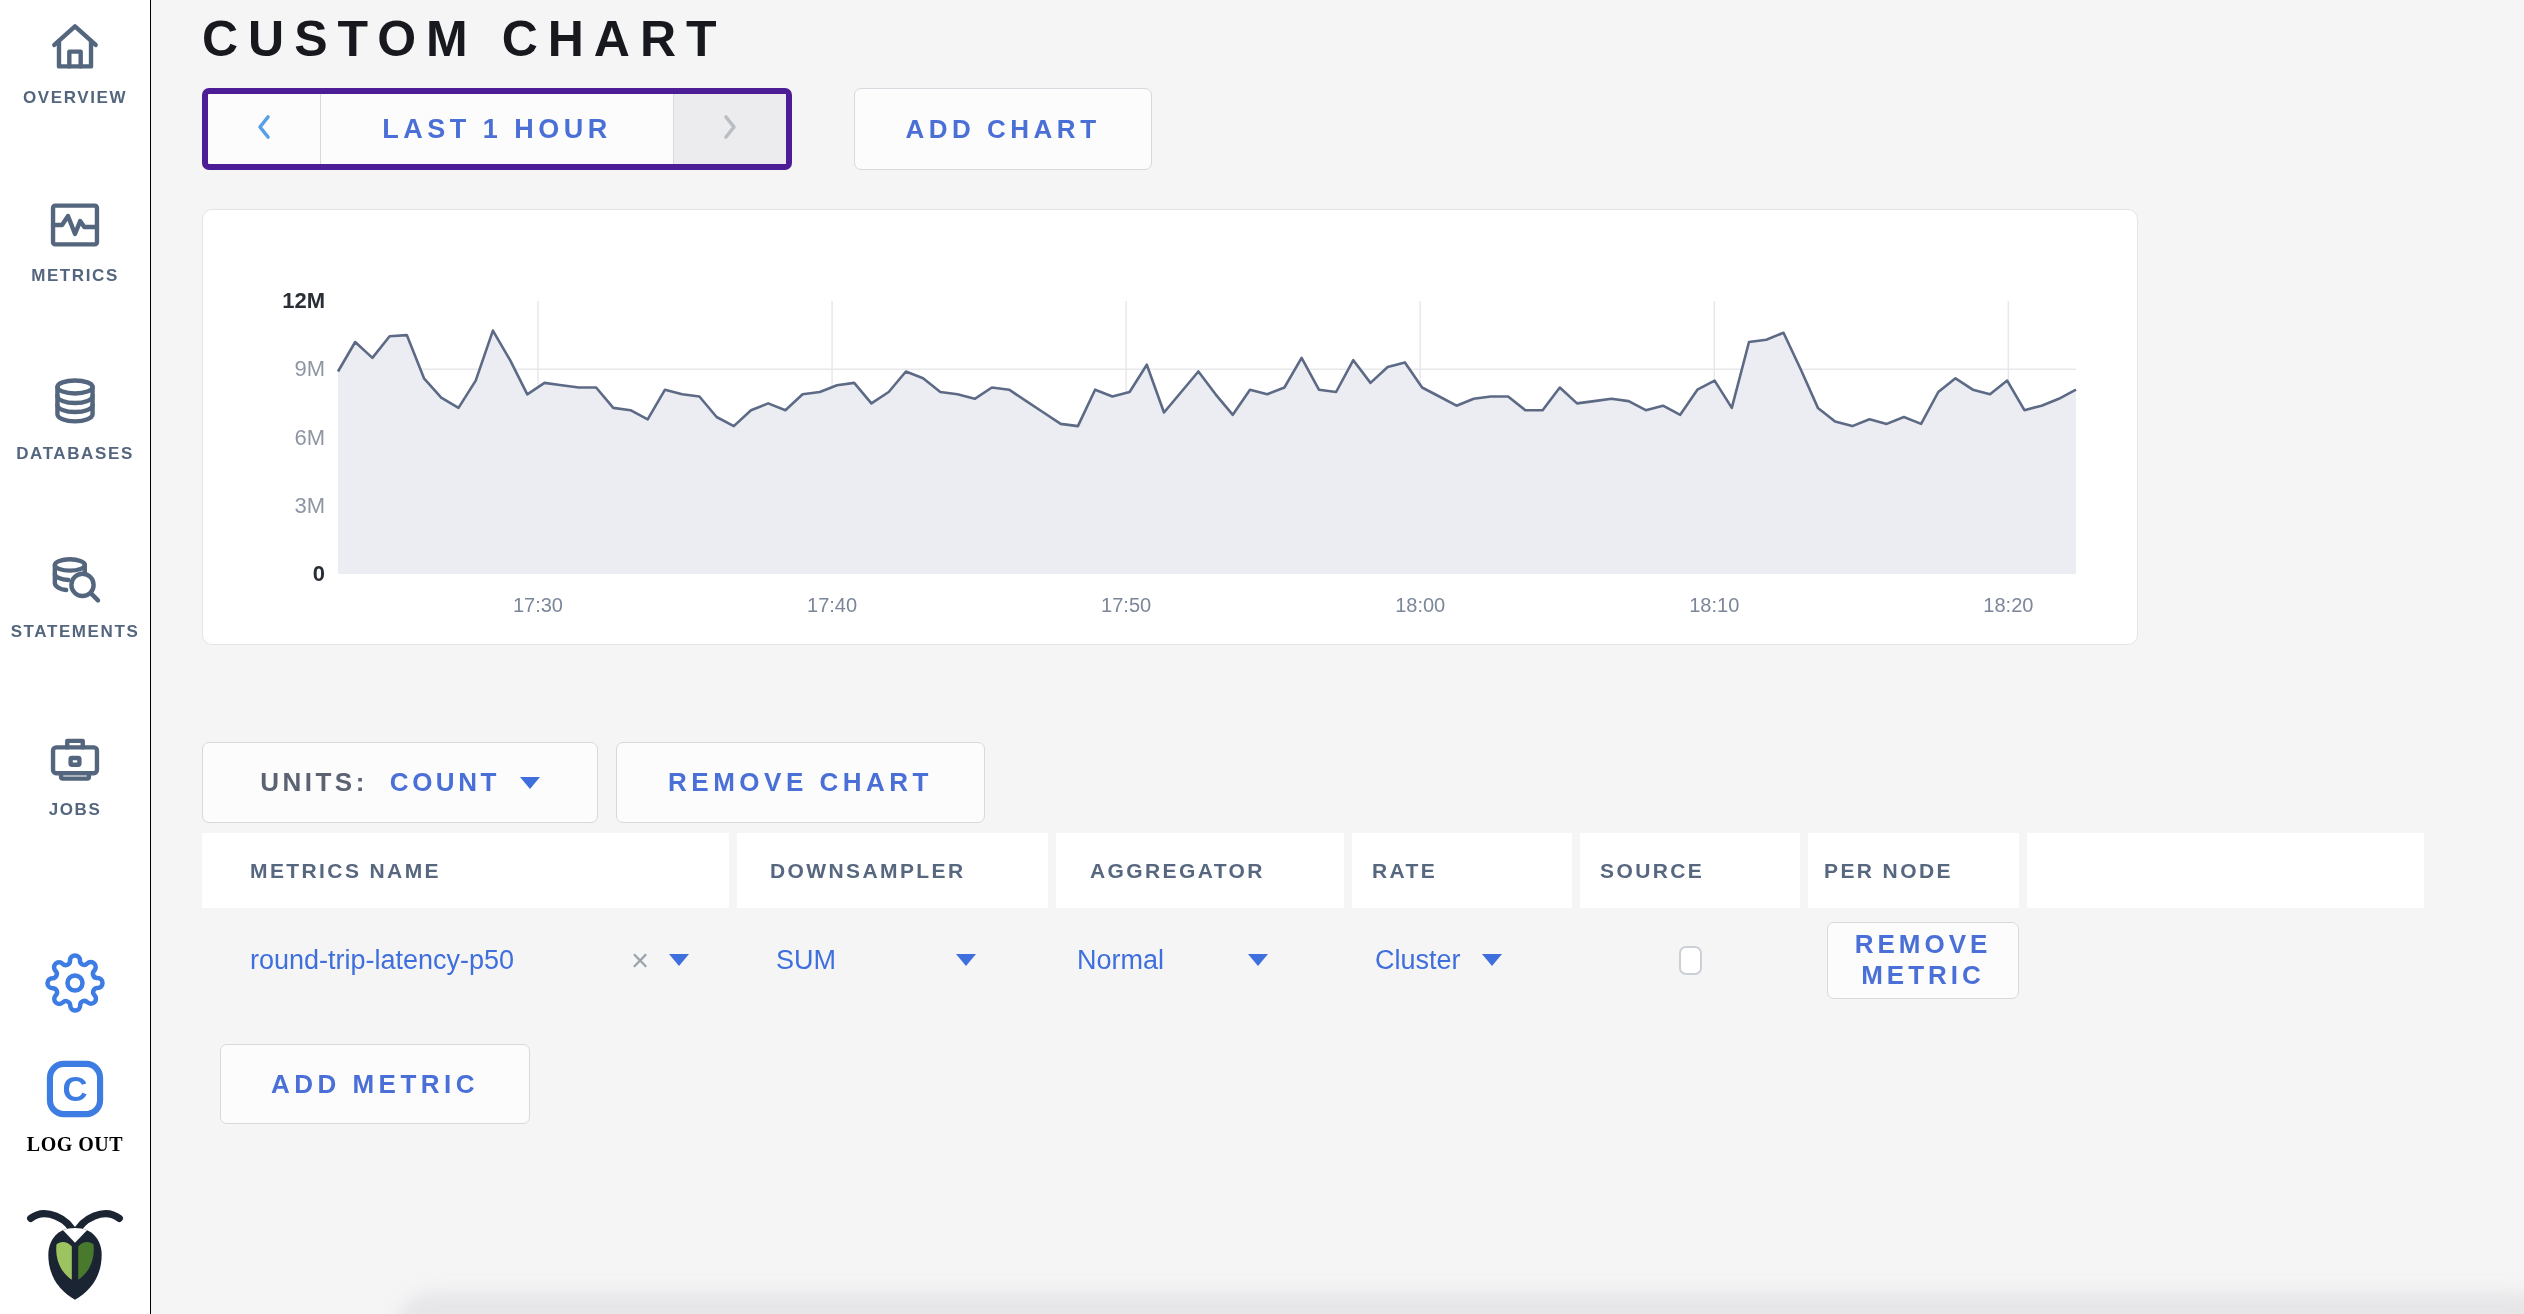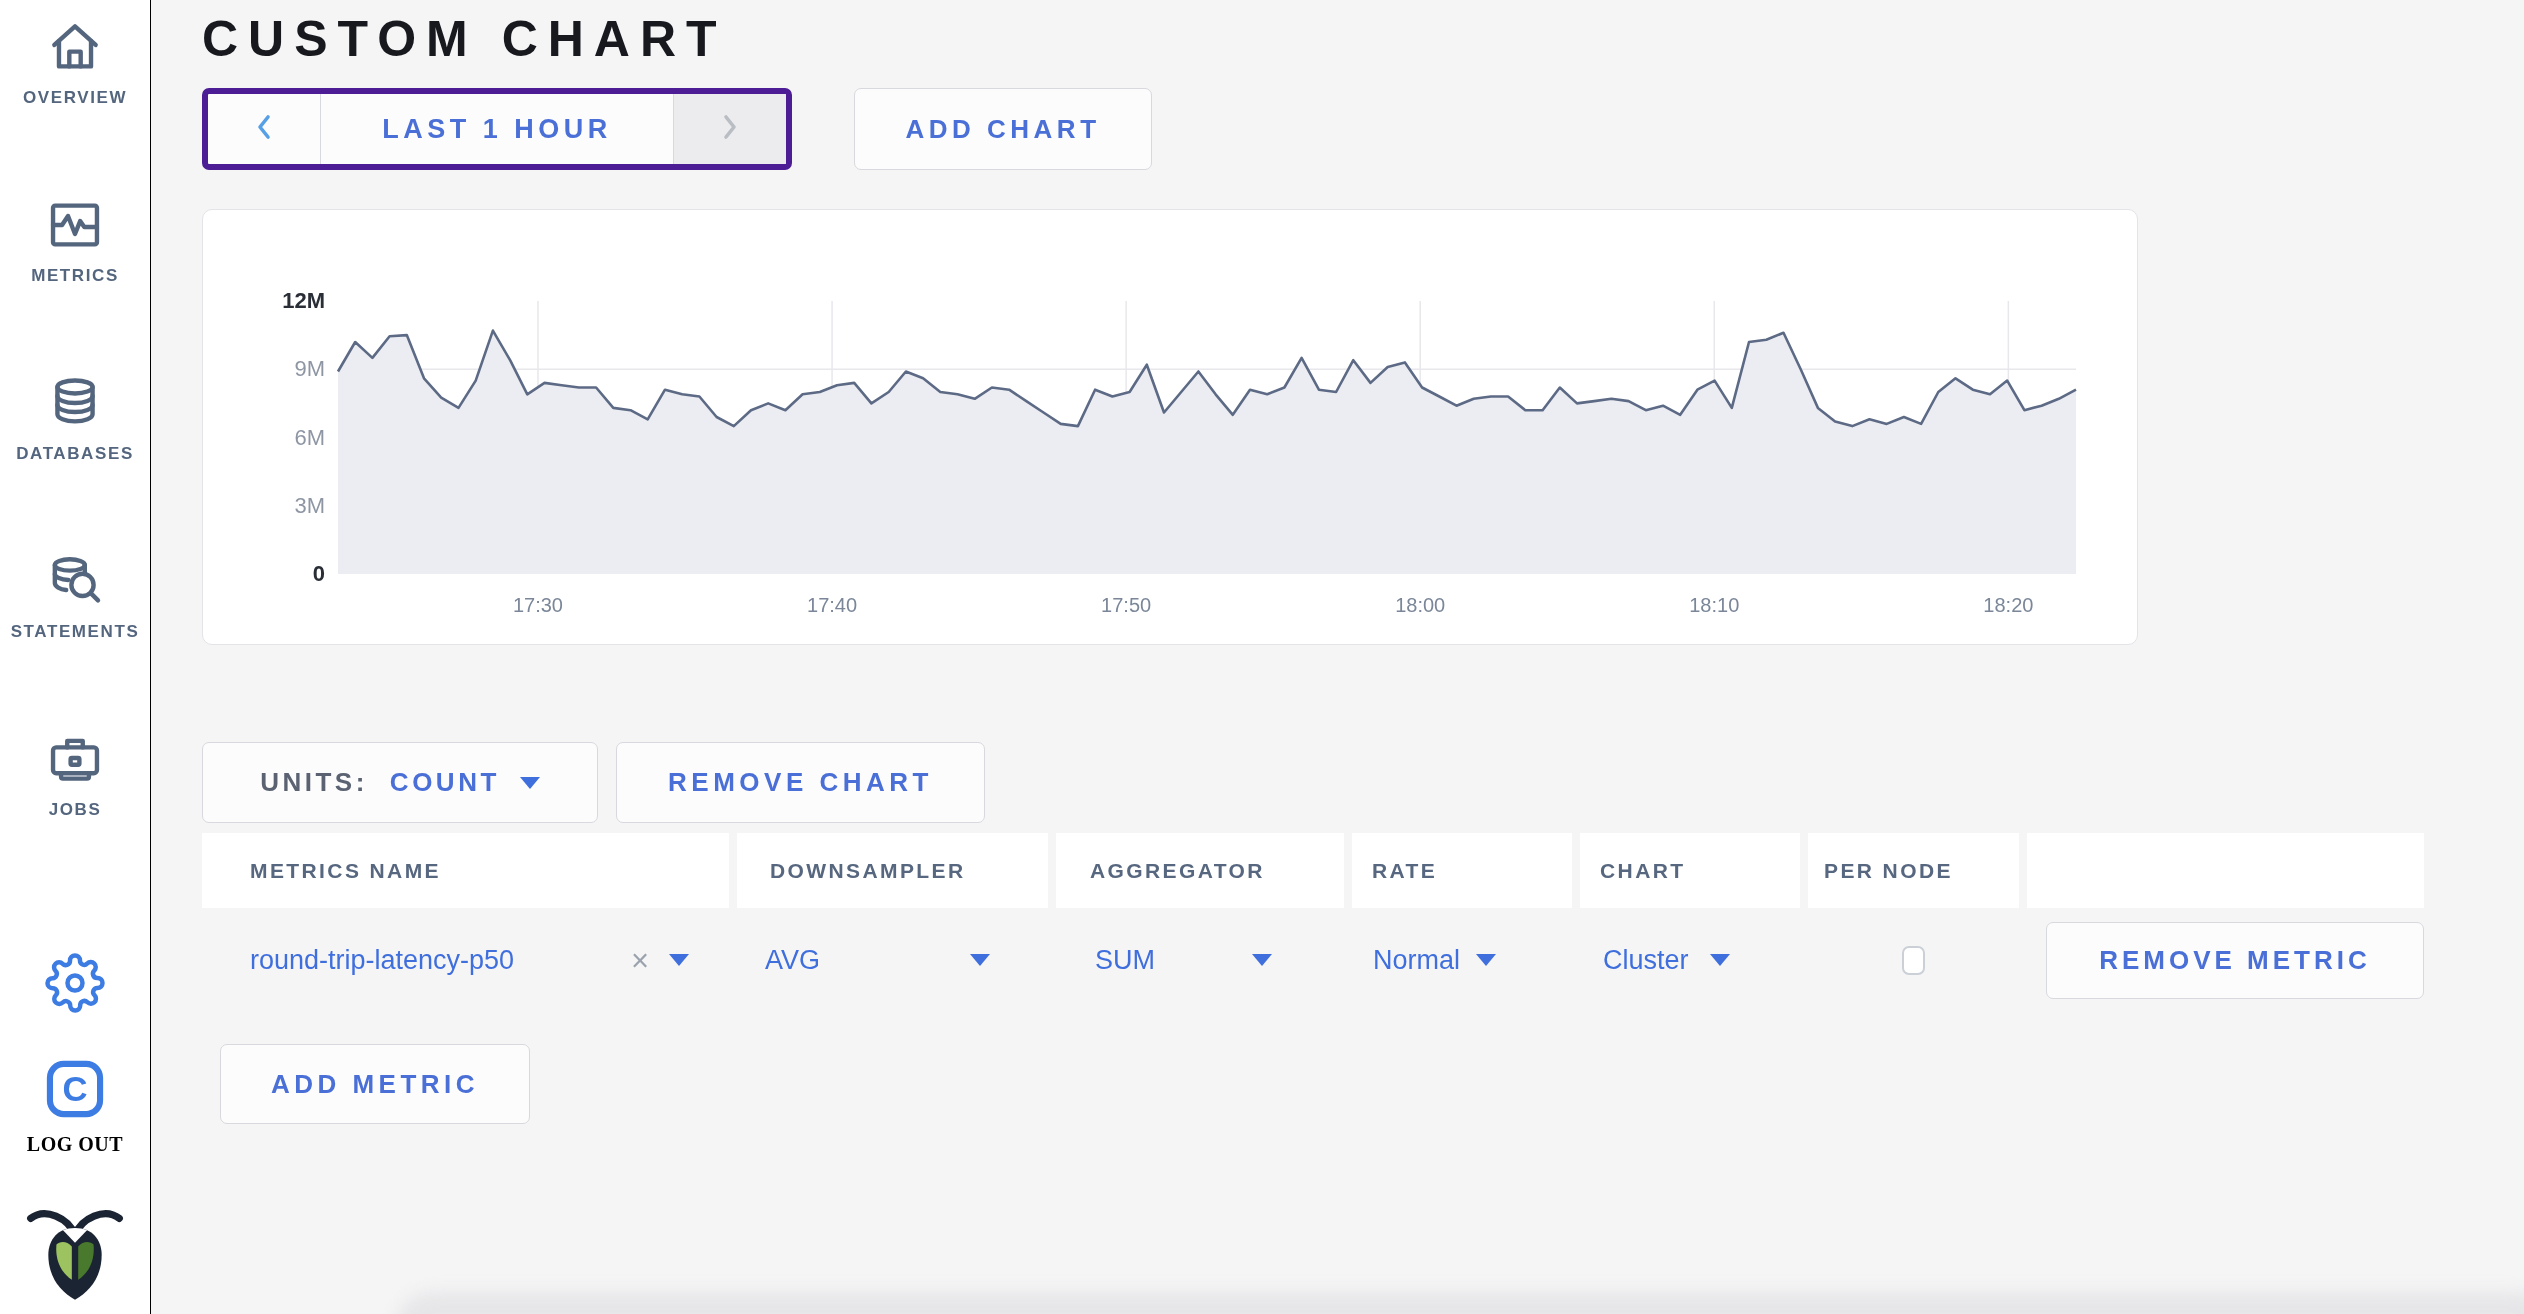--- a/index.html
+++ b/index.html
@@ -289,35 +289,31 @@
     </button>
     <button class="btn remove-chart-btn">REMOVE CHART</button>
   </div>
 
   <div class="mtable">
     <div class="mt-head">
       <div class="hc1">METRICS NAME</div>
       <div class="hc2">DOWNSAMPLER</div>
       <div class="hc3">AGGREGATOR</div>
       <div class="hc4">RATE</div>
-      <div class="hc5">CHART</div>
+      <div class="hc5">SOURCE</div>
       <div class="hc6">PER NODE</div>
       <div class="hc7"></div>
     </div>
     <div class="mt-row">
       <div class="rc1">
         <span class="cell-link">round-trip-latency-p50</span>
         <span class="spacer"></span>
         <span class="clear-x">×</span>
         <span class="caret-down"></span>
       </div>
-      <div class="rc2">
-        <span class="cell-link">AVG</span>
-        <span class="caret-down"></span>
-      </div>
       <div class="rc3">
         <span class="cell-link">SUM</span>
         <span class="caret-down"></span>
       </div>
       <div class="rc4">
         <span class="cell-link">Normal</span>
         <span class="caret-down"></span>
       </div>
       <div class="rc5">
         <span class="cell-link">Cluster</span>

